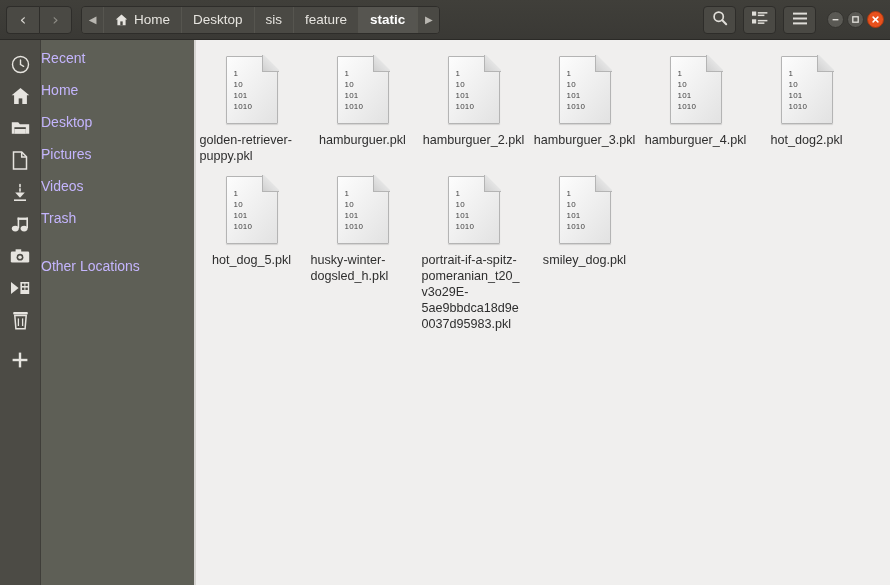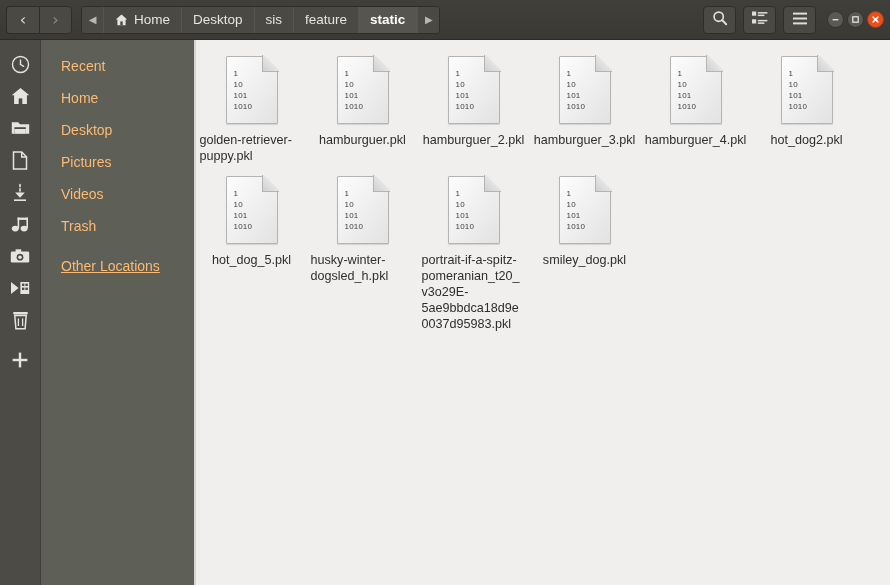--- a/index.html
+++ b/index.html
@@ -173,27 +173,26 @@
   .sidebar {
     width: 155px;
     flex: 0 0 155px;
     background: #5e5f56;
     border-right: 2px solid #d6d4d1;
     padding-top: 10px;
   }
   .place {
     height: 32px;
     display: flex;
-    align-items: center;
-    padding-left: 20px;
-    color: #fdba74;
+    padding-left: 0;
+    color: #c4b5fd;
     font-size: 14px;
     white-space: nowrap;
   }
-  .place.gap { margin-top: 8px; text-decoration: underline; }
+  .place.gap { margin-top: 16px; }
 
   
   .content {
     flex: 1 1 auto;
     background: #f0efee;
     padding: 14px 0 0 0;
     overflow: hidden;
   }
   .grid {
     display: flex;

